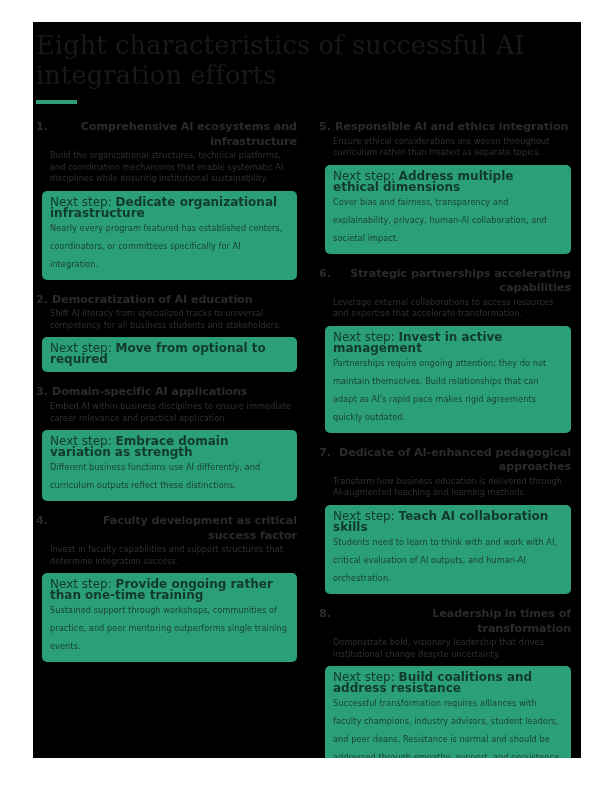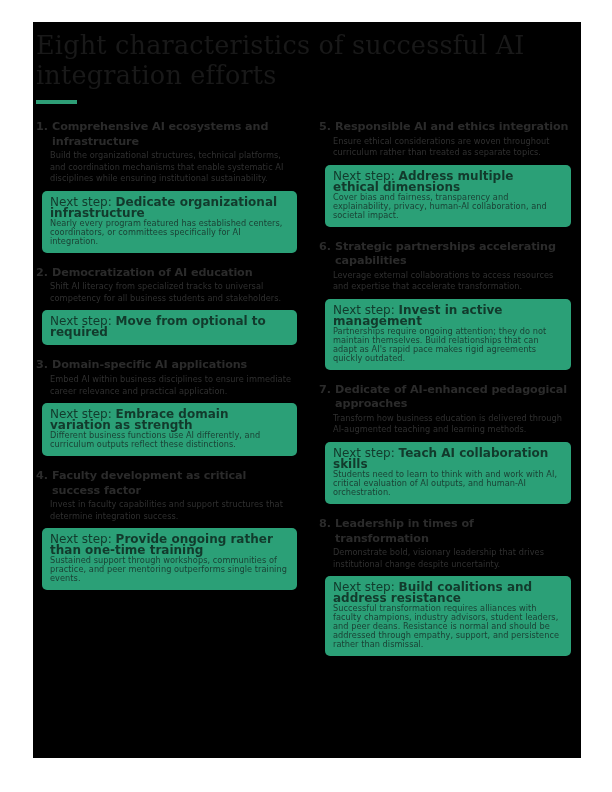--- a/index.html
+++ b/index.html
@@ -91,20 +91,21 @@
     font-weight: 700;
     color: #2b2b2b;
     flex: 0 0 auto;
   }
   .item-title {
     font-size: 11.2px;
     line-height: 14.5px;
     font-weight: 700;
     color: #2b2b2b;
     letter-spacing: -0.1px;
+    text-align: right;
   }
   .item-desc {
     margin: 1px 0 0 14px;
     font-size: 8.2px;
     line-height: 11.6px;
     color: #303030;
     letter-spacing: 0.05px;
   }
 
   
@@ -117,21 +118,21 @@
   .callout-step {
     font-size: 12px;
     line-height: 11px;
     color: #123a2c;
     margin-bottom: 0px;
   }
   .callout-step .lead { font-weight: 400; }
   .callout-step .bold { font-weight: 700; }
   .callout-body {
     font-size: 8.2px;
-    line-height: 9px;
+    line-height: 18px;
     color: #1a3f33;
     letter-spacing: 0.05px;
   }
 
   
   .callout.bleed {
     border-bottom-left-radius: 5px;
     border-bottom-right-radius: 5px;
   }
 </style>

